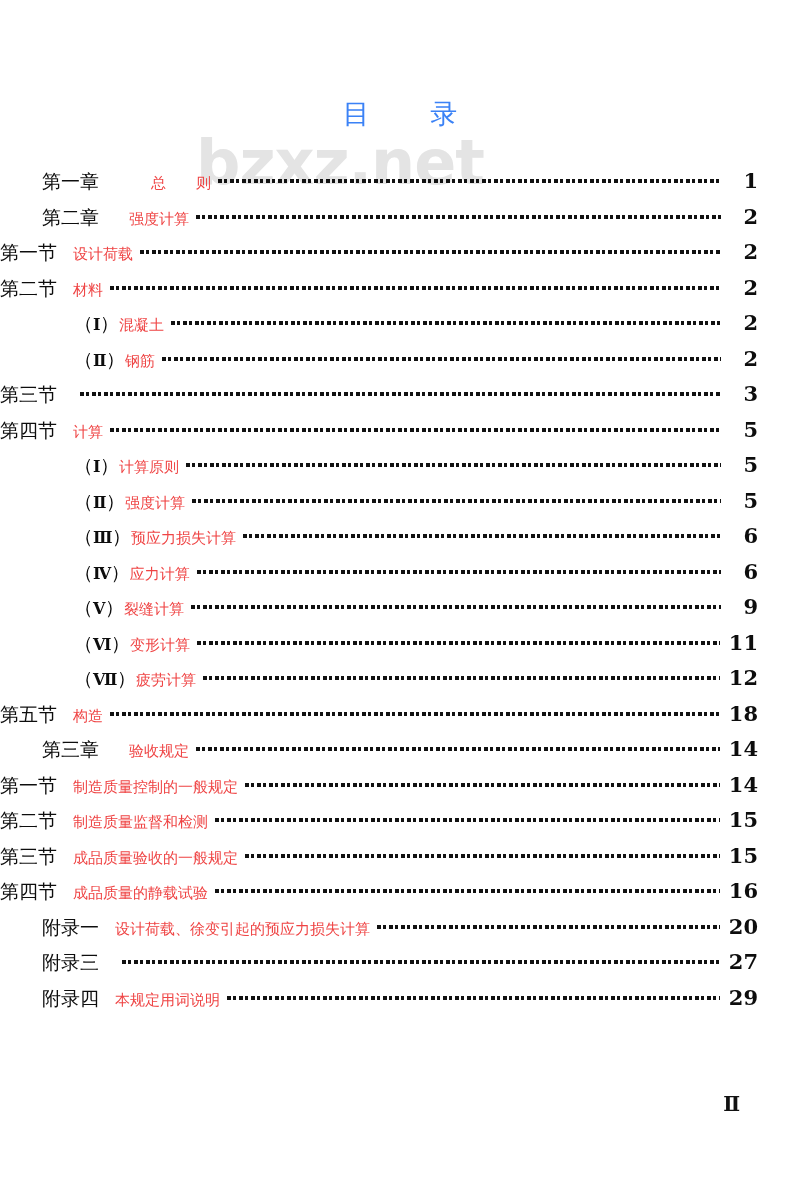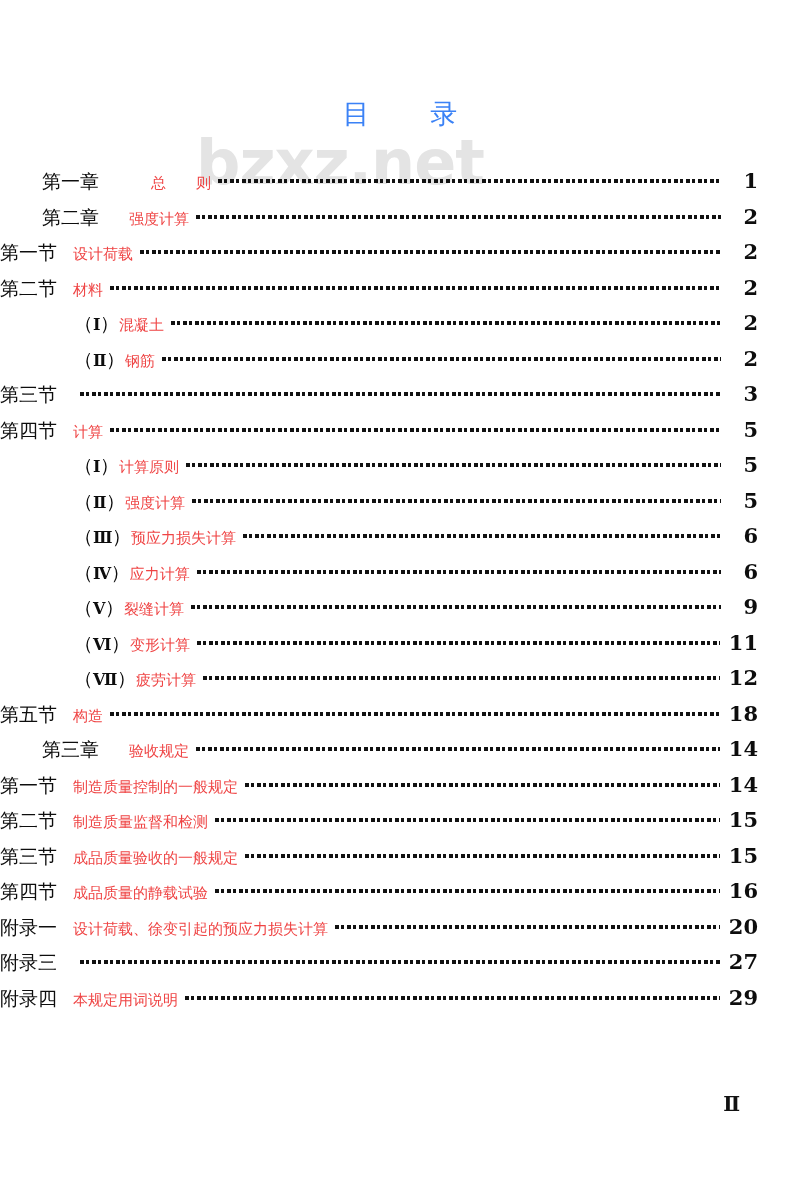--- a/index.html
+++ b/index.html
@@ -71,21 +71,21 @@
     font-size: 19px;
     font-family: "DejaVu Serif", "Liberation Serif", serif;
     color: #0d0d0d;
     flex: 0 0 auto;
   }
 
   
   .lvl-chapter  { padding-left: 42px; }
   .lvl-section  { }
   .lvl-sub      { padding-left: 74px; }
-  .lvl-appendix { }
+  .lvl-appendix { padding-left: 42px; }
 
   
   .gap-wide   { display:inline-block; width: 30px; }
   .gap-xwide  { display:inline-block; width: 52px; }
   .gap-med    { display:inline-block; width: 16px; }
 
   .toc-leader {
     flex: 1 1 auto;
     position: relative;
     height: 19px;

